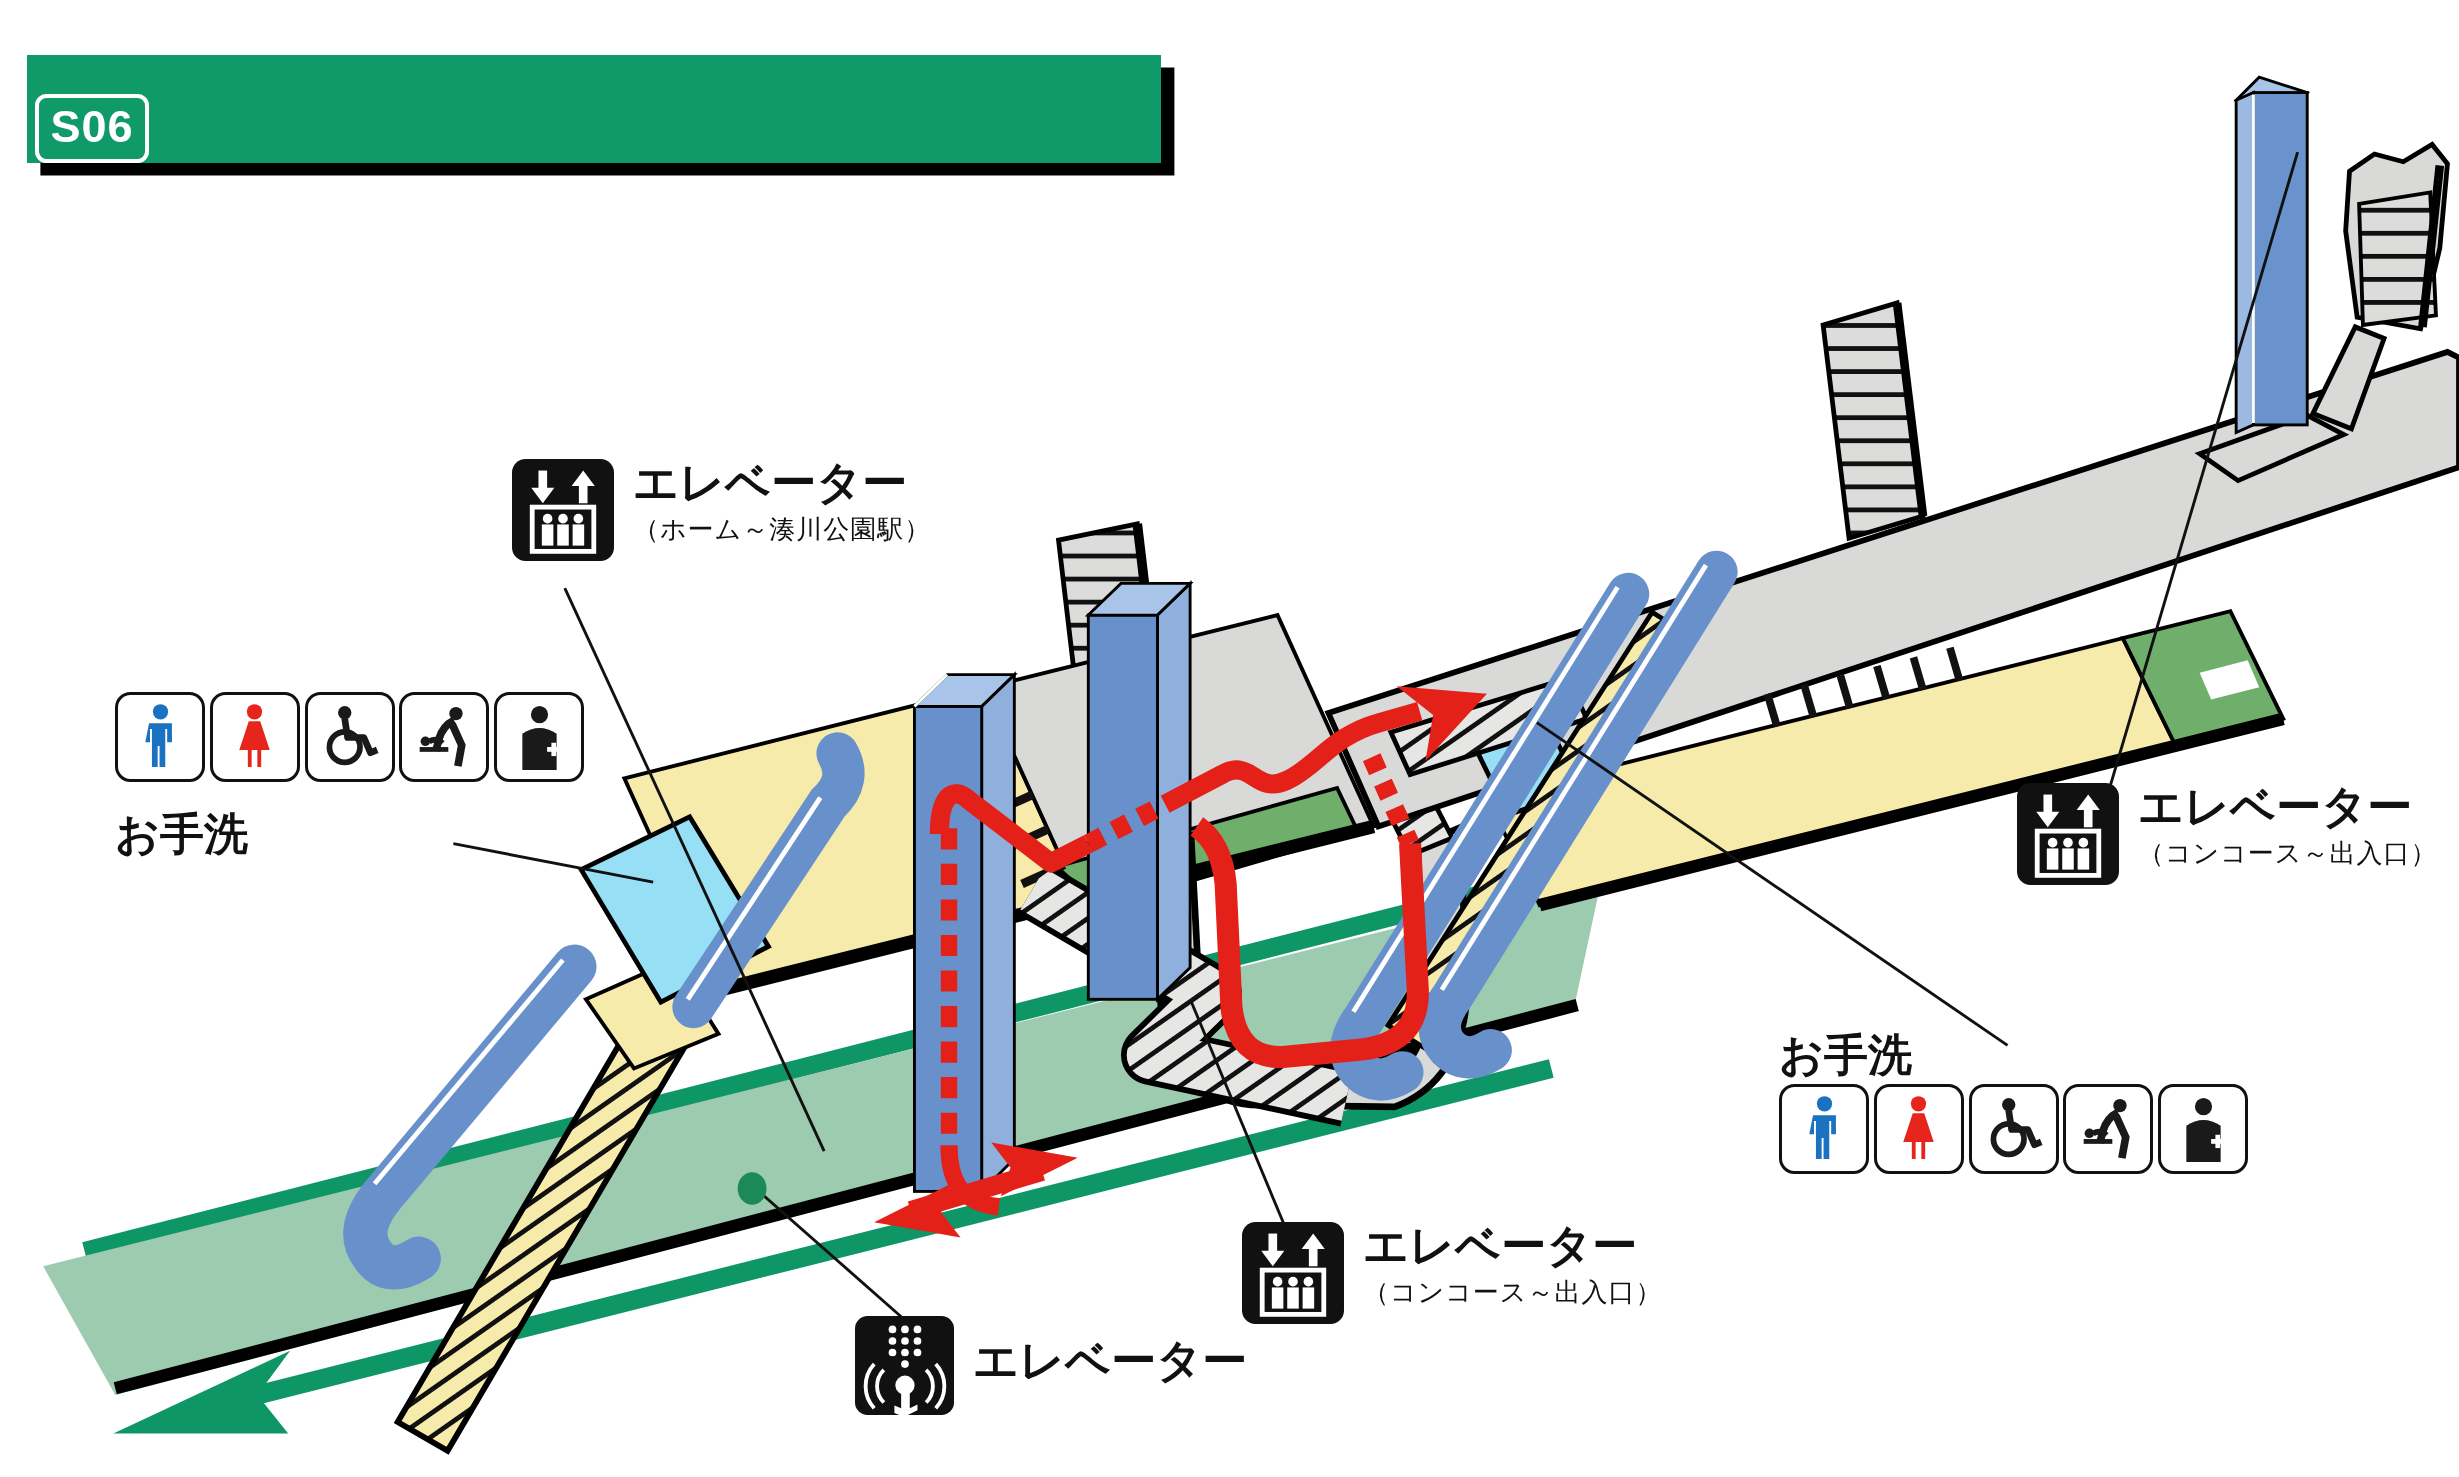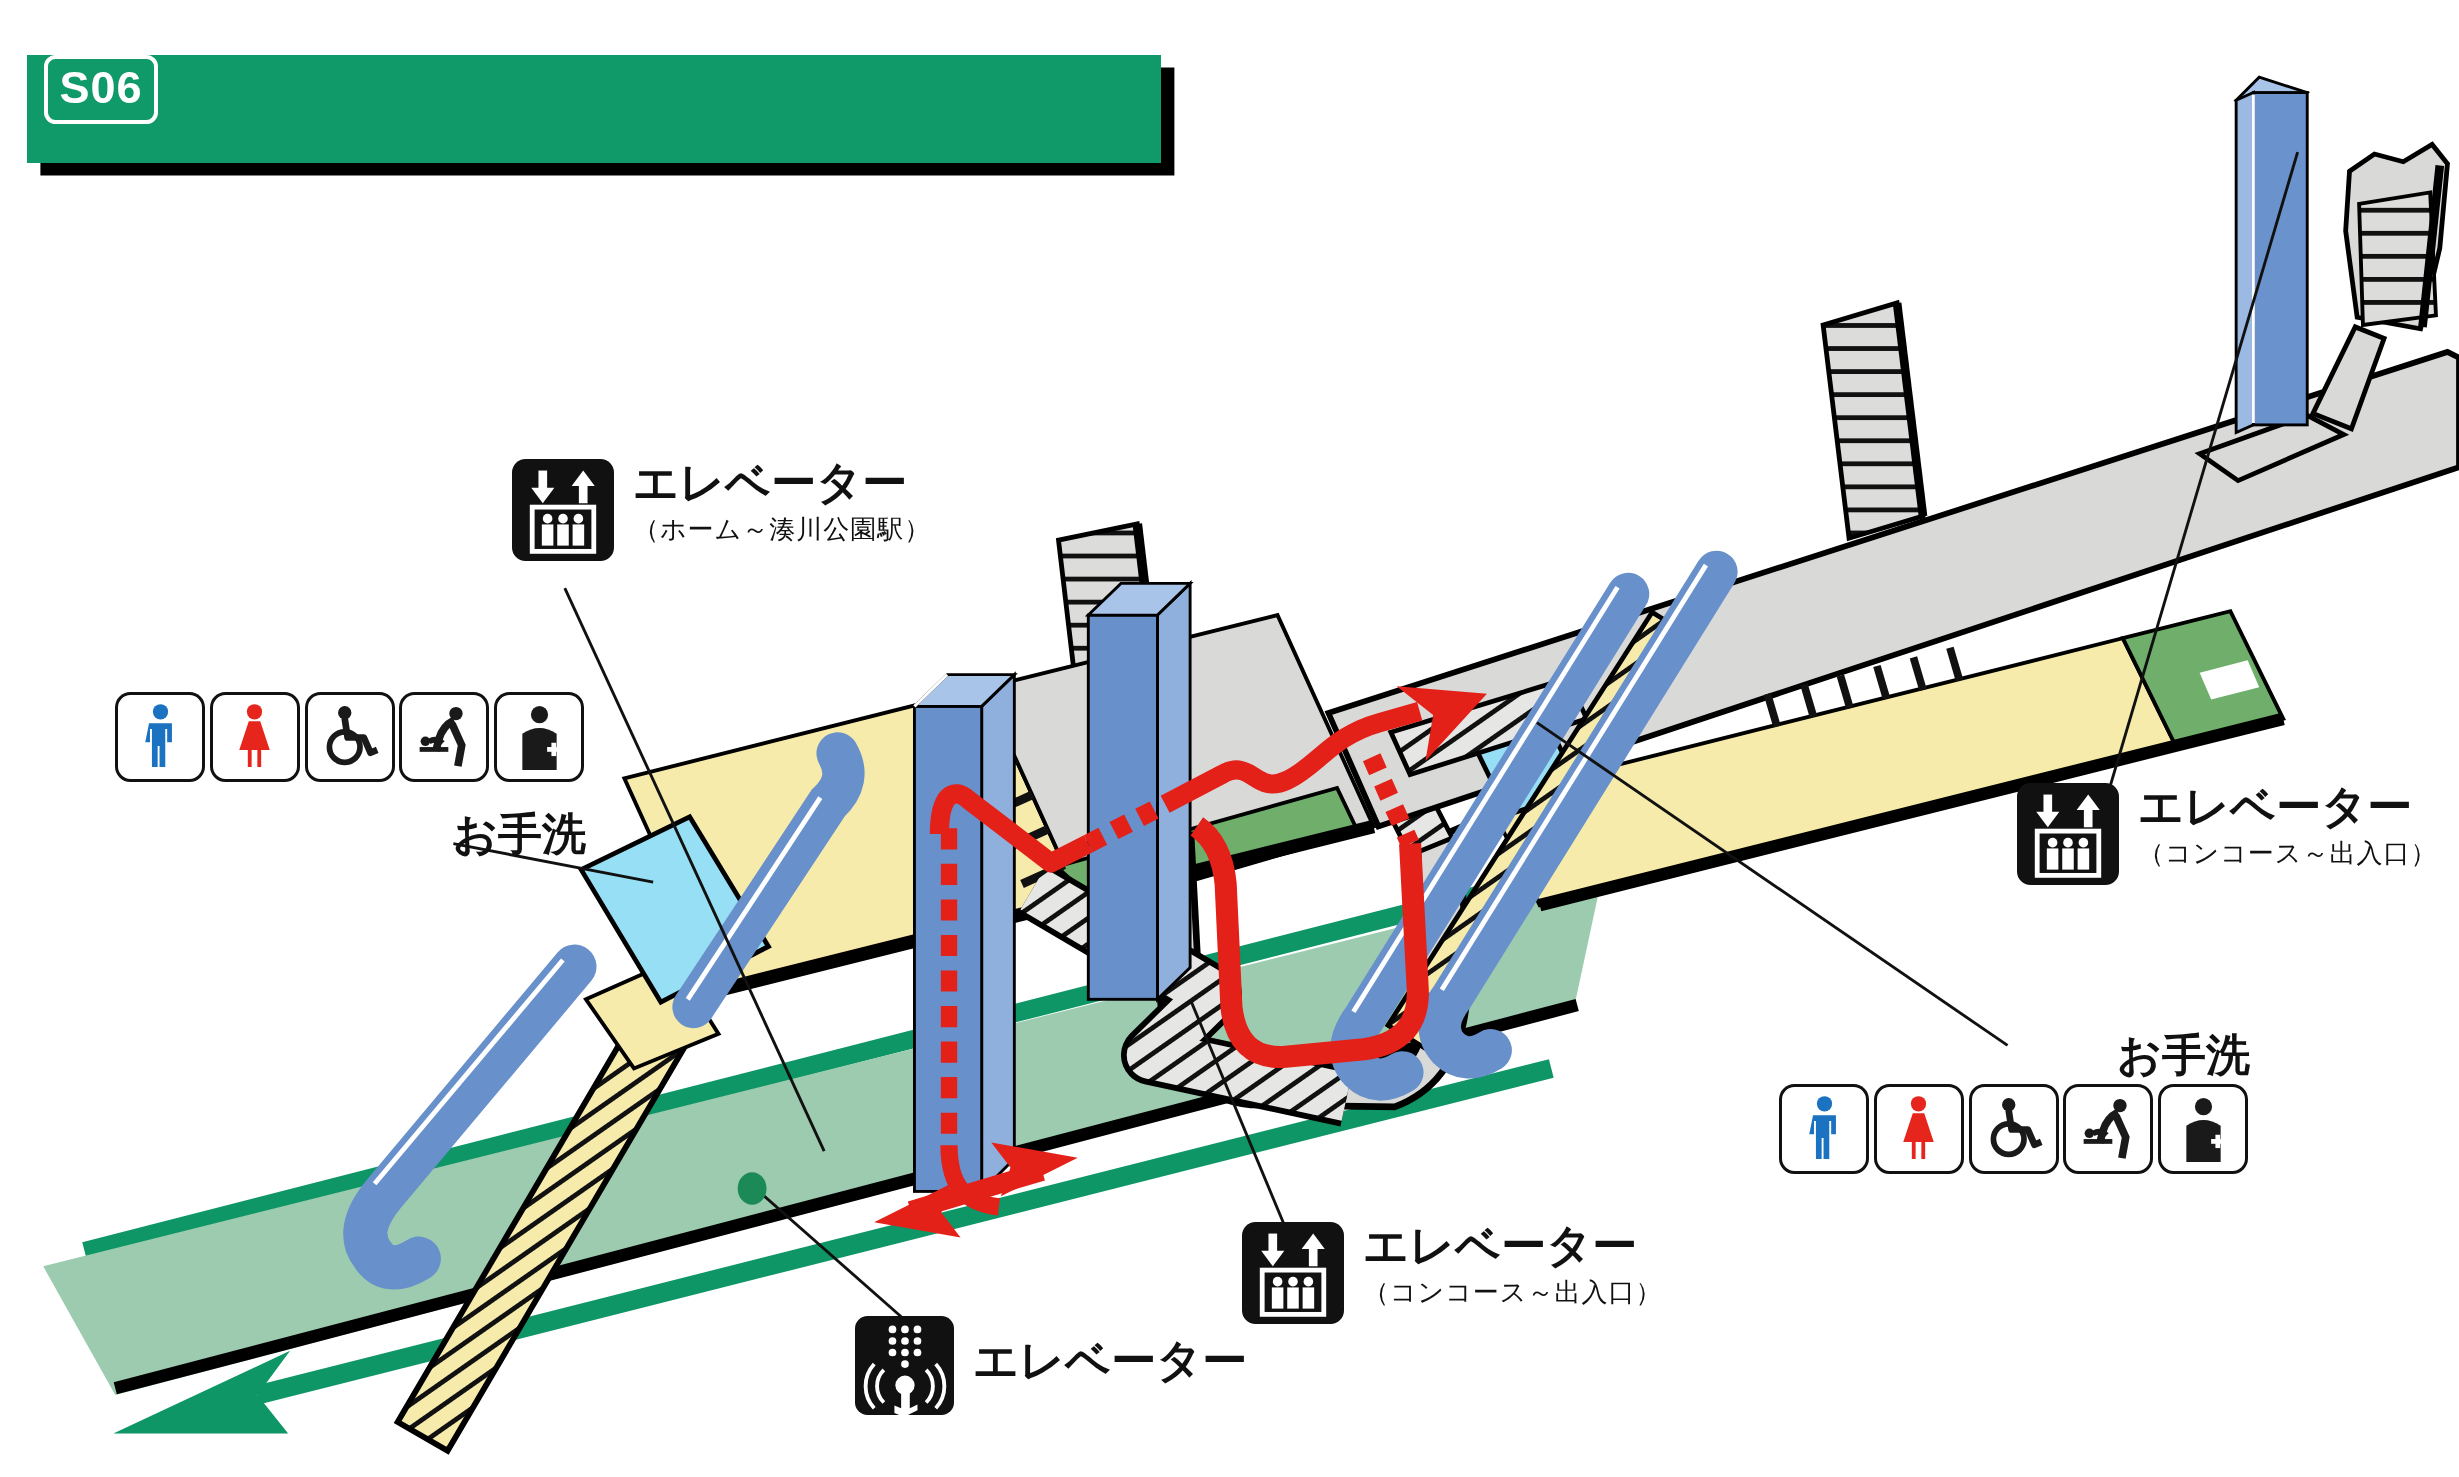--- a/index.html
+++ b/index.html
@@ -4,32 +4,32 @@
 <style>
   html,body{margin:0;padding:0;background:#ffffff;}
   body{width:2459px;height:1478px;position:relative;overflow:hidden;
        font-family:"Liberation Sans","DejaVu Sans",sans-serif;}
   .stage{position:absolute;inset:0;}
   svg.diagram{position:absolute;left:0;top:0;}
 
   
   .banner{position:absolute;left:27px;top:55px;width:1134px;height:108px;
           background:#109A6A;box-shadow:13.4px 12.5px 0 #000;
-          display:flex;align-items:flex-start;gap:25px;padding-left:17px;box-sizing:border-box;}
+          display:flex;align-items:flex-end;gap:25px;padding-left:8px;box-sizing:border-box;}
   .badge{color:#fff;border:4.8px solid #fff;border-radius:11.5px;
          font-size:45px;font-weight:700;padding:2.9px 11.5px 5.8px;letter-spacing:1px;}
   .t-main{color:#fff;font-size:55px;font-weight:700;letter-spacing:2.9px;}
   .t-sub{color:#fff;font-size:55px;font-weight:700;letter-spacing:2.9px;margin-left:38px;}
 
   
   .lab{position:absolute;display:flex;align-items:flex-start;}
   .lab .txt{margin-left:19px;}
   .lab-title{font-size:45px;font-weight:700;color:#111;line-height:1.05;}
   .lab-sub{font-size:26px;font-weight:400;color:#111;margin-top:5.8px;letter-spacing:1px;}
-  .plain-label{position:absolute;font-size:44px;font-weight:700;color:#111;text-align:right;}
+  .plain-label{position:absolute;font-size:44px;font-weight:700;color:#111;text-align:left;}
 
   .iconbox{width:102px;height:102px;flex:0 0 auto;}
 
   
   .rr-row{position:absolute;display:flex;gap:4.8px;}
   .rr-cell{width:90px;height:90px;background:#fff;border:3.8px solid #111;border-radius:15.4px;
            display:flex;align-items:center;justify-content:center;box-sizing:border-box;}
 </style>
 </head>
 <body>

